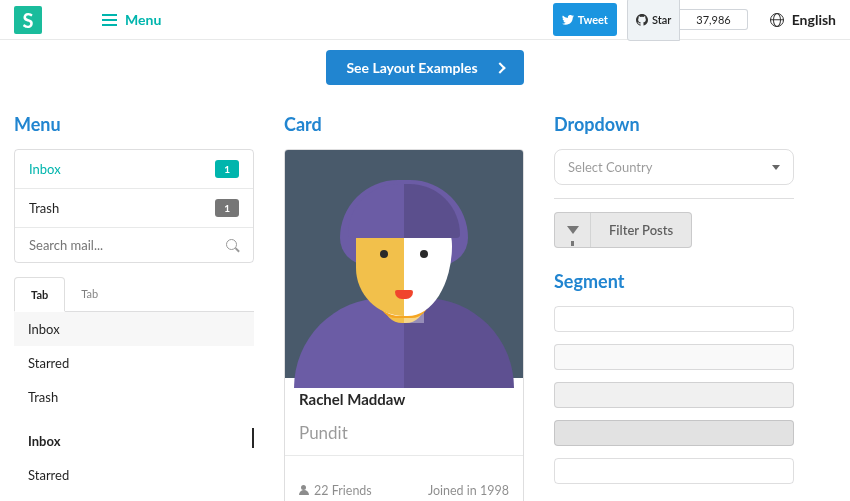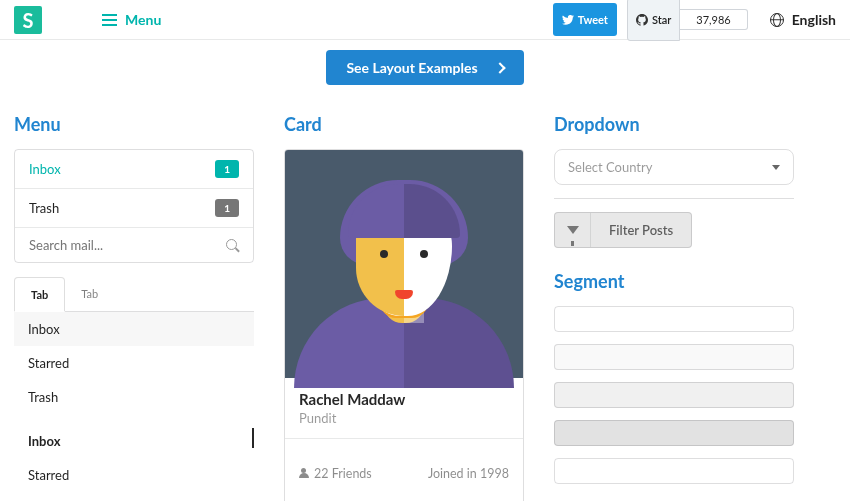--- a/index.html
+++ b/index.html
@@ -62,21 +62,21 @@
 .face::before{content:"";position:absolute;left:0;top:0;width:50%;height:100%;background:#f2c04b;border-radius:60px 0 0 70px}
 .hair-back{position:absolute;top:30px;left:50%;transform:translateX(-50%);width:128px;height:85px;background:#6b5ca5;border-radius:64px 64px 30px 30px}
 .hair-front{position:absolute;top:34px;left:50%;transform:translateX(-50%);width:112px;height:54px;background:#6b5ca5;border-radius:58px 58px 4px 4px;z-index:2}
 .hair-front::after{content:"";position:absolute;right:0;top:0;width:50%;height:100%;background:rgba(0,0,0,.14);border-radius:0 58px 4px 0}
 .eye{position:absolute;top:100px;width:8px;height:8px;border-radius:50%;background:#2a2a2a;z-index:3}
 .eye.l{left:calc(50% - 24px)}.eye.r{left:calc(50% + 16px)}
 .lips{position:absolute;top:140px;left:50%;transform:translateX(-50%);width:18px;height:9px;background:#f0452d;border-radius:3px 3px 10px 10px;z-index:3}
 
 .card-body{padding:12px 14px}
 .card-name{font-weight:700;font-size:15px;color:rgba(0,0,0,.85)}
-.card-sub{color:rgba(0,0,0,.4);font-size:13px;margin-top:2px}
+.card-sub{color:rgba(0,0,0,.4);font-size:17px;margin-top:14px}
 .card-foot{border-top:1px solid rgba(34,36,38,.1);padding:27px 14px;display:flex;justify-content:space-between;font-size:12.5px;color:rgba(0,0,0,.45)}
 .user-ic{display:inline-block;width:10px;height:10px;margin-right:5px;position:relative}
 .user-ic::before{content:"";position:absolute;top:0;left:2px;width:5px;height:5px;border-radius:50%;background:rgba(0,0,0,.45)}
 .user-ic::after{content:"";position:absolute;bottom:0;left:0;width:10px;height:5px;background:rgba(0,0,0,.45);border-radius:5px 5px 0 0}
 
 .dd{border:1px solid rgba(34,36,38,.15);border-radius:8px;padding:9px 13px;display:flex;justify-content:space-between;align-items:center;color:rgba(0,0,0,.4);font-size:13px}
 .caret{width:0;height:0;border-left:4px solid transparent;border-right:4px solid transparent;border-top:5px solid rgba(0,0,0,.6)}
 .divider{height:1px;background:rgba(34,36,38,.15);margin:13px 0}
 .filter{display:flex;border:1px solid rgba(34,36,38,.15);border-radius:4px;overflow:hidden;width:fit-content;background:#e8e8e8}
 .filter .ic{width:36px;display:flex;align-items:center;justify-content:center;border-right:1px solid rgba(34,36,38,.1)}

